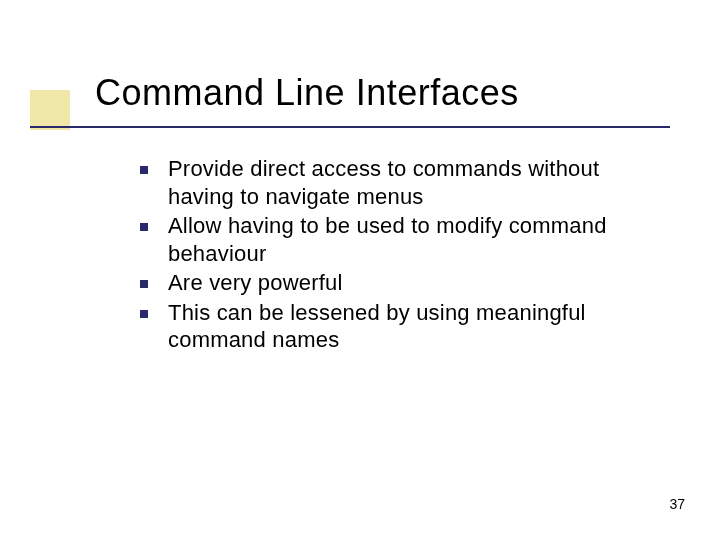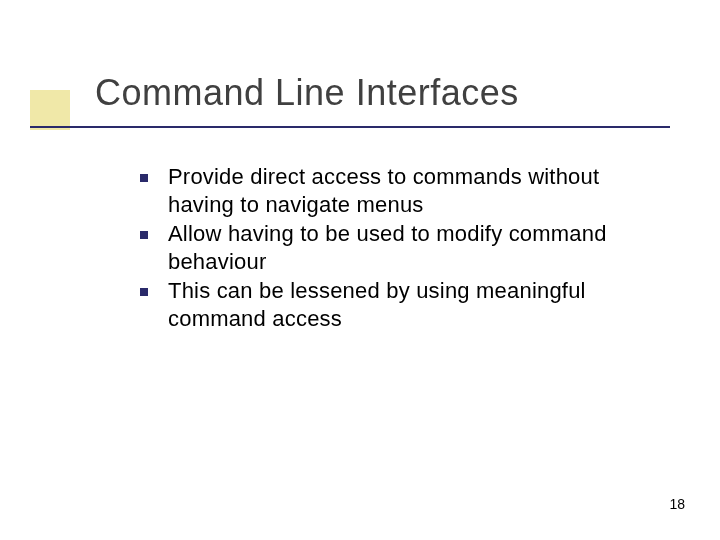--- a/index.html
+++ b/index.html
@@ -23,39 +23,38 @@
       height: 40px;
       background: #f0e8a8;
       z-index: 1;
     }
     .title {
       position: absolute;
       left: 95px;
       top: 72px;
       font-size: 36px;
       font-weight: 400;
-      color: #404040;
+      color: #000000;
       z-index: 2;
       letter-spacing: 0.5px;
     }
     .underline {
       position: absolute;
       left: 30px;
       top: 126px;
       width: 640px;
       height: 2px;
       background: #2a2a6a;
       z-index: 2;
     }
     .bullet-list {
       position: absolute;
       left: 140px;
       top: 155px;
       width: 530px;
-      margin-top: 8px;
     }
     .bullet-item {
       display: flex;
       align-items: flex-start;
       margin-bottom: 2px;
     }
     .bullet-square {
       flex-shrink: 0;
       width: 8px;
       height: 8px;
@@ -90,17 +89,21 @@
   <div class="bullet-item">
     <div class="bullet-square"></div>
     <div class="bullet-text">Provide direct access to commands without having to navigate menus</div>
   </div>
   <div class="bullet-item">
     <div class="bullet-square"></div>
     <div class="bullet-text">Allow having to be used to modify command behaviour</div>
   </div>
   <div class="bullet-item">
     <div class="bullet-square"></div>
-    <div class="bullet-text">This can be lessened by using meaningful command access</div>
+    <div class="bullet-text">Are very powerful</div>
+  </div>
+  <div class="bullet-item">
+    <div class="bullet-square"></div>
+    <div class="bullet-text">This can be lessened by using meaningful command names</div>
   </div>
 </div>
 
-<div class="page-number">18</div>
+<div class="page-number">37</div>
 
 </body></html>

